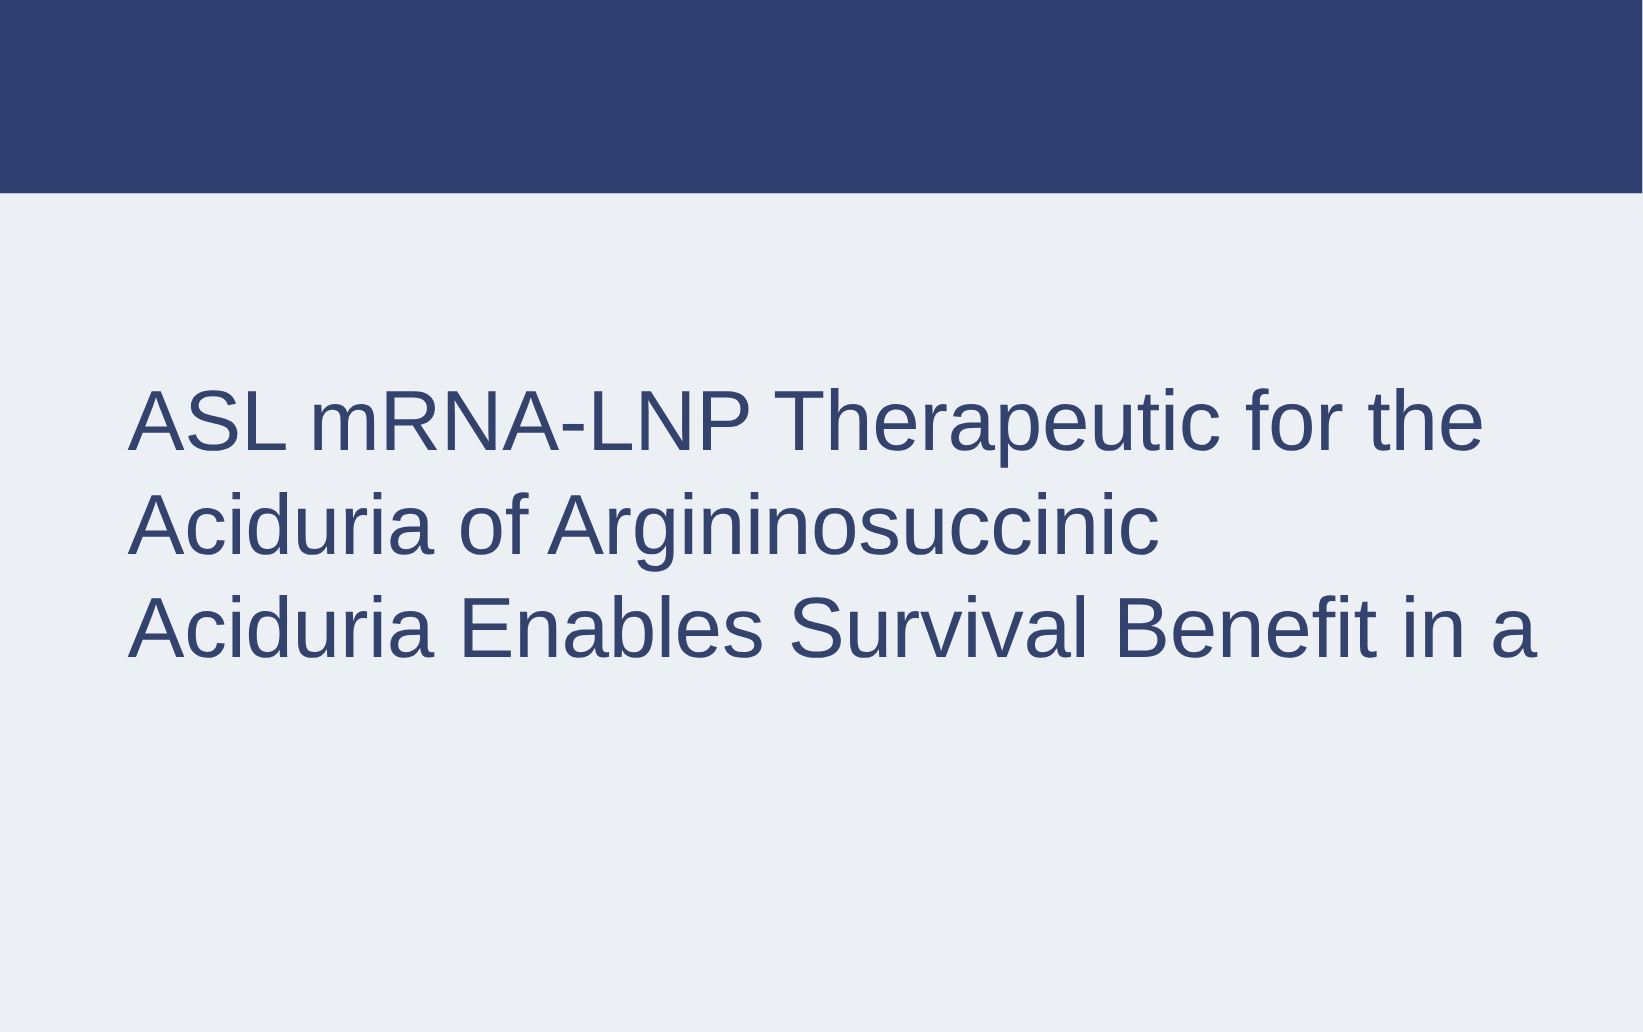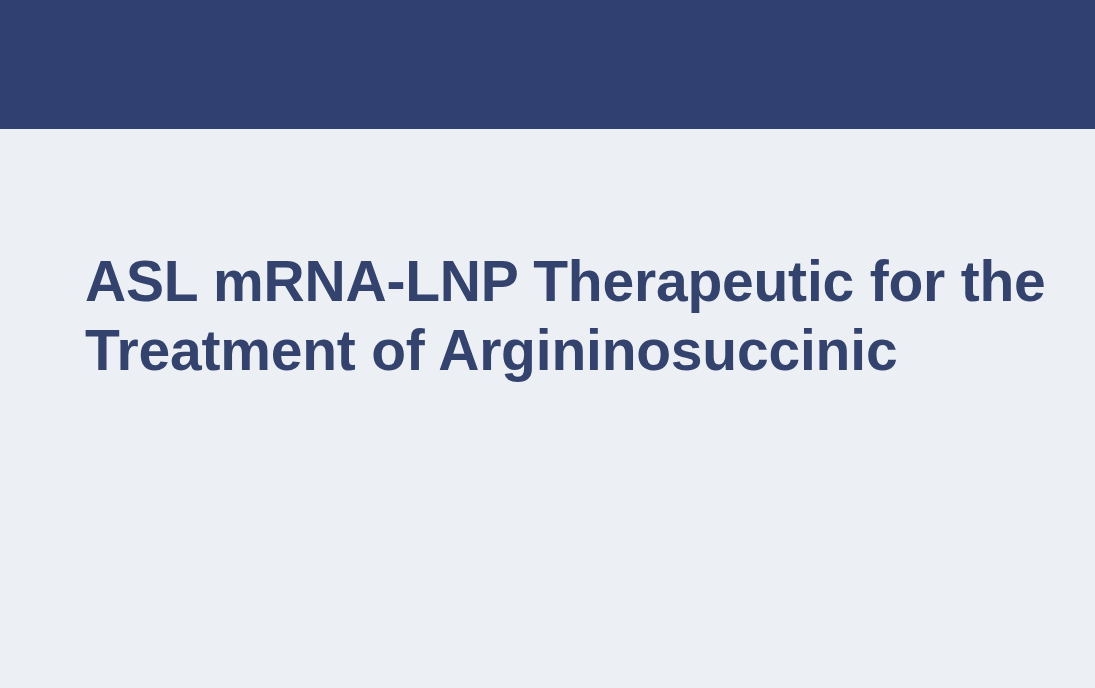--- a/index.html
+++ b/index.html
@@ -40,38 +40,39 @@
     left: 85px;
     top: 118px;        
     width: 975px;
   }
 
   .page-title {
     margin: 0;
     padding: 0;
     font-family: "Liberation Sans", "DejaVu Sans", sans-serif;
     font-size: 57px;
-    font-weight: 700;
+    font-weight: 400;
     line-height: 69px;
     letter-spacing: -0.2px;
     color: #34426e;
   }
 
   .page-title .tline {
     display: block;
     white-space: nowrap;
   }
 </style>
 </head>
 <body>
 
 <div class="header-band"></div>
 
 <div class="content">
 
   <div class="title-block">
     <h1 class="page-title">
       <span class="tline">ASL mRNA-LNP Therapeutic for the</span>
-      <span class="tline">Treatment of Argininosuccinic</span>
+      <span class="tline">Aciduria of Argininosuccinic</span>
+      <span class="tline">Aciduria Enables Survival Benefit in a</span>
     </h1>
   </div>
 
 </div>
 
 </body></html>

